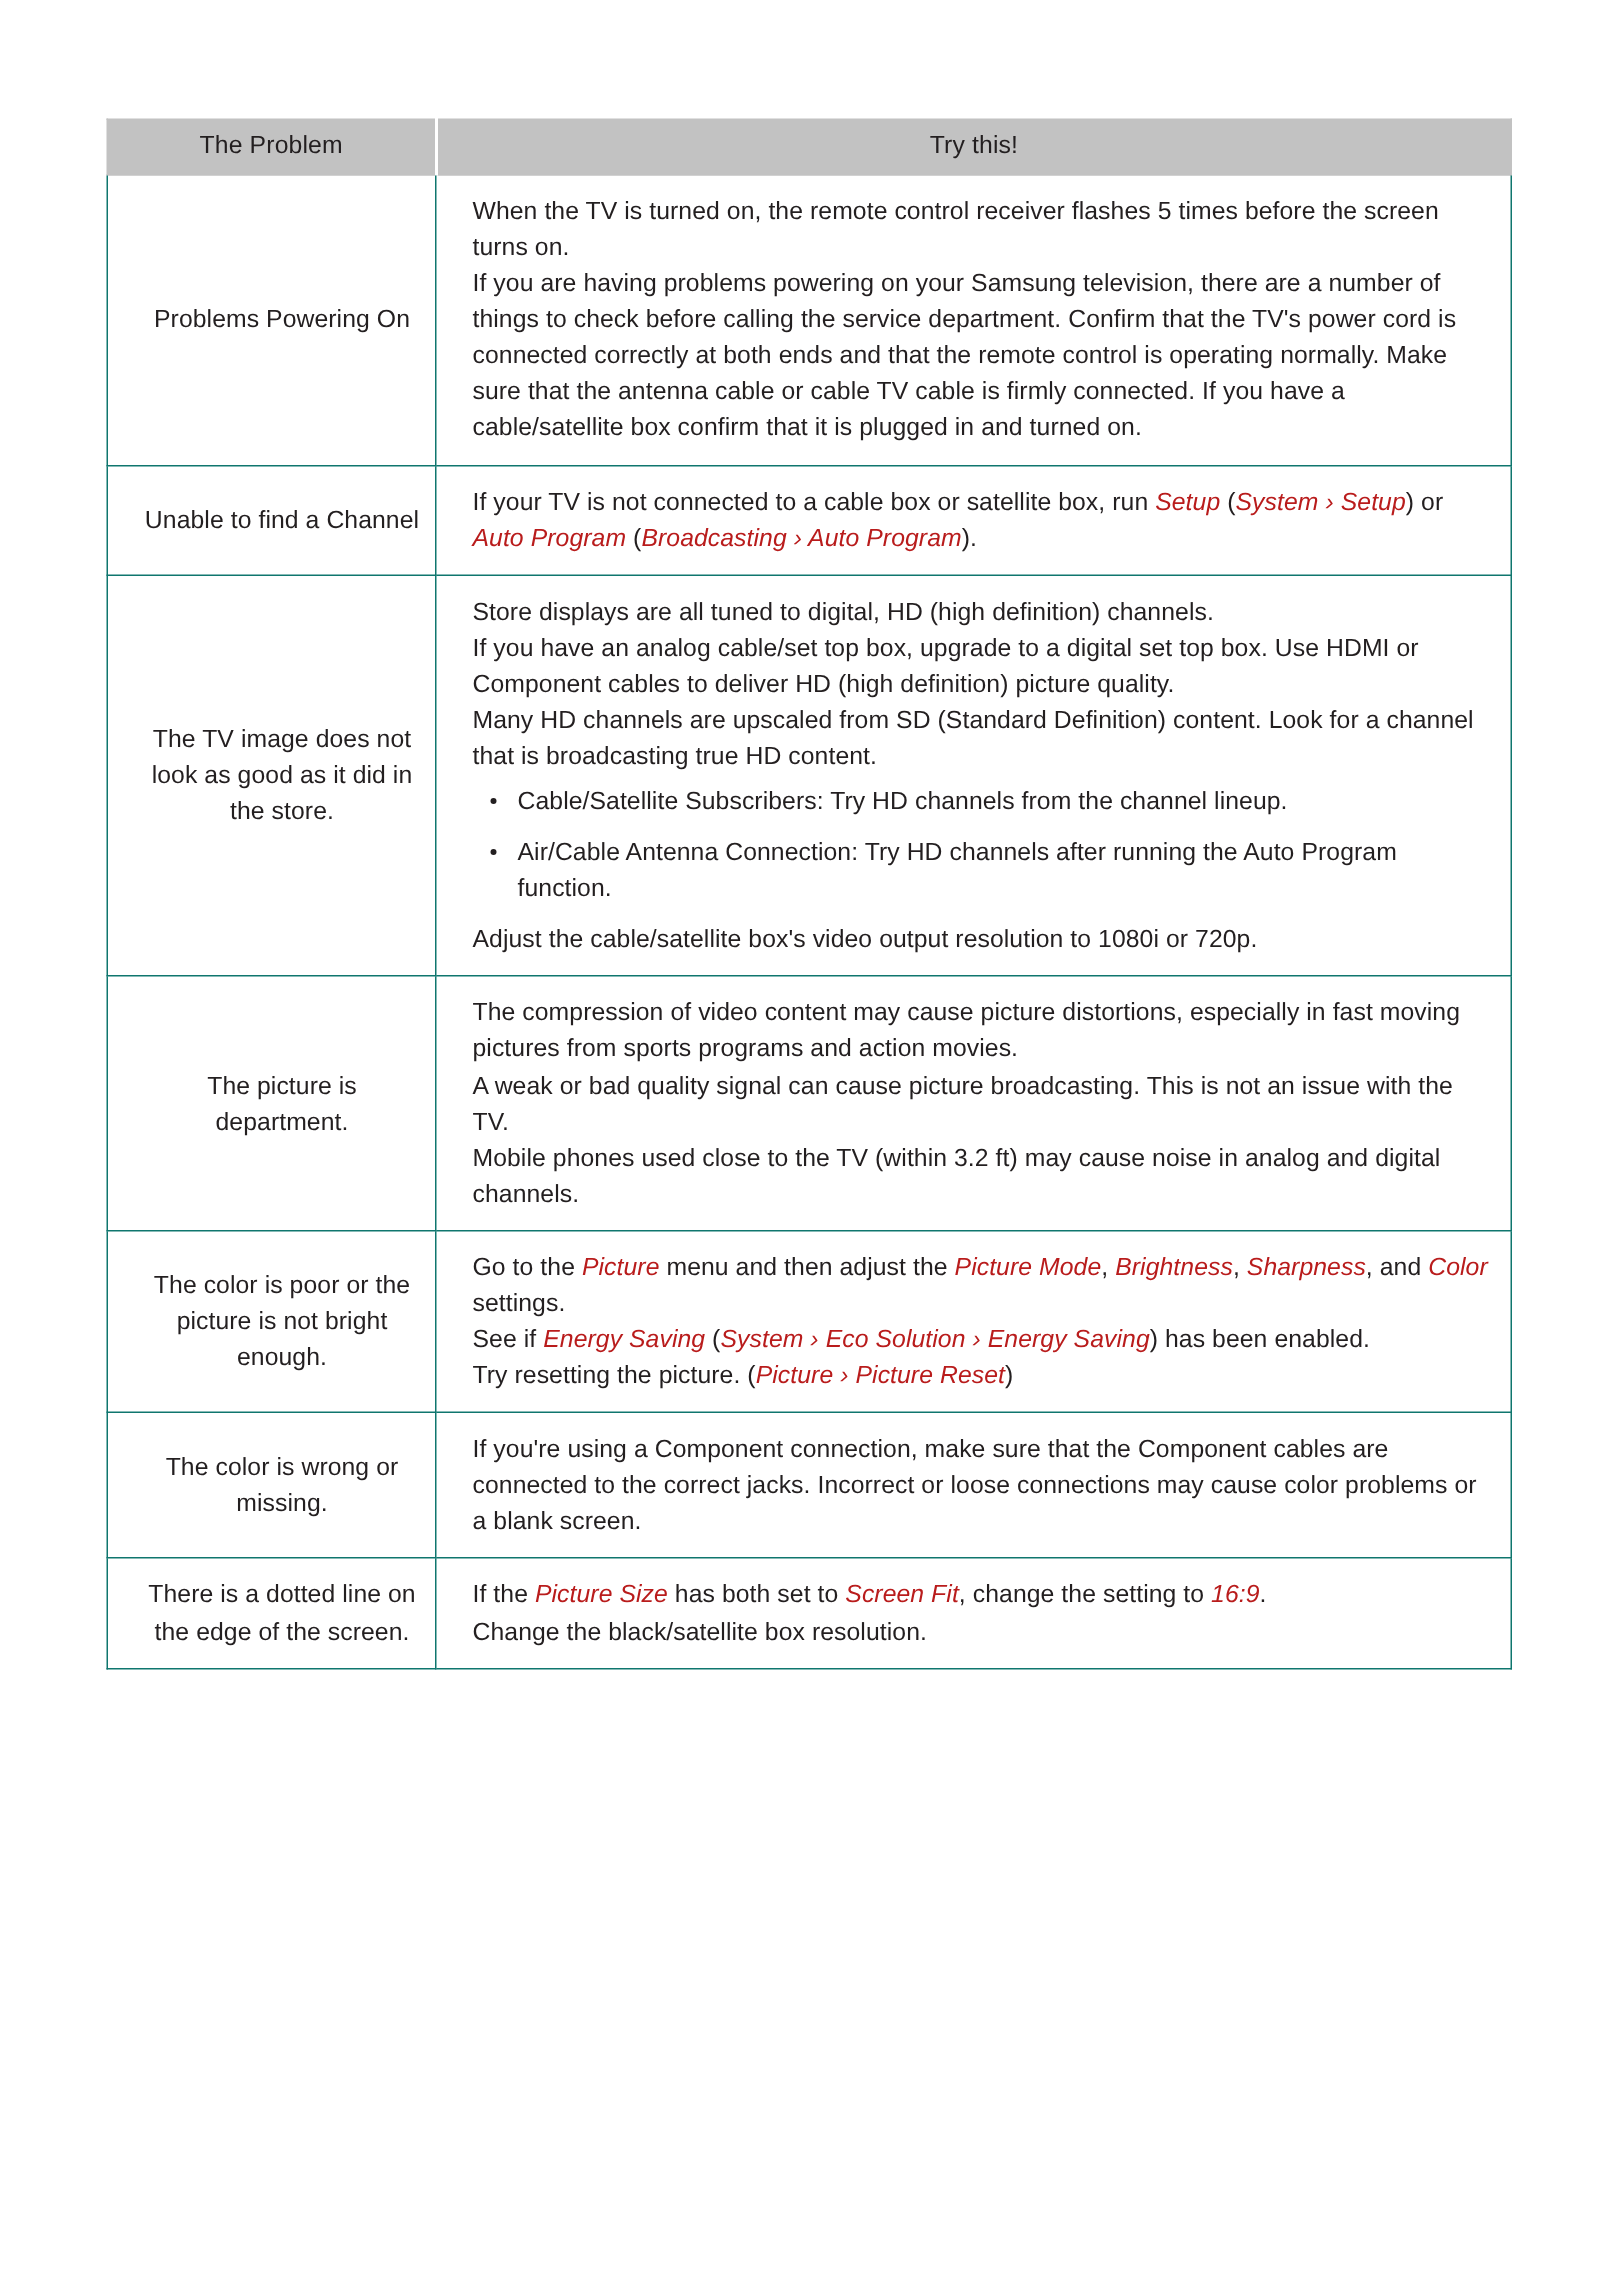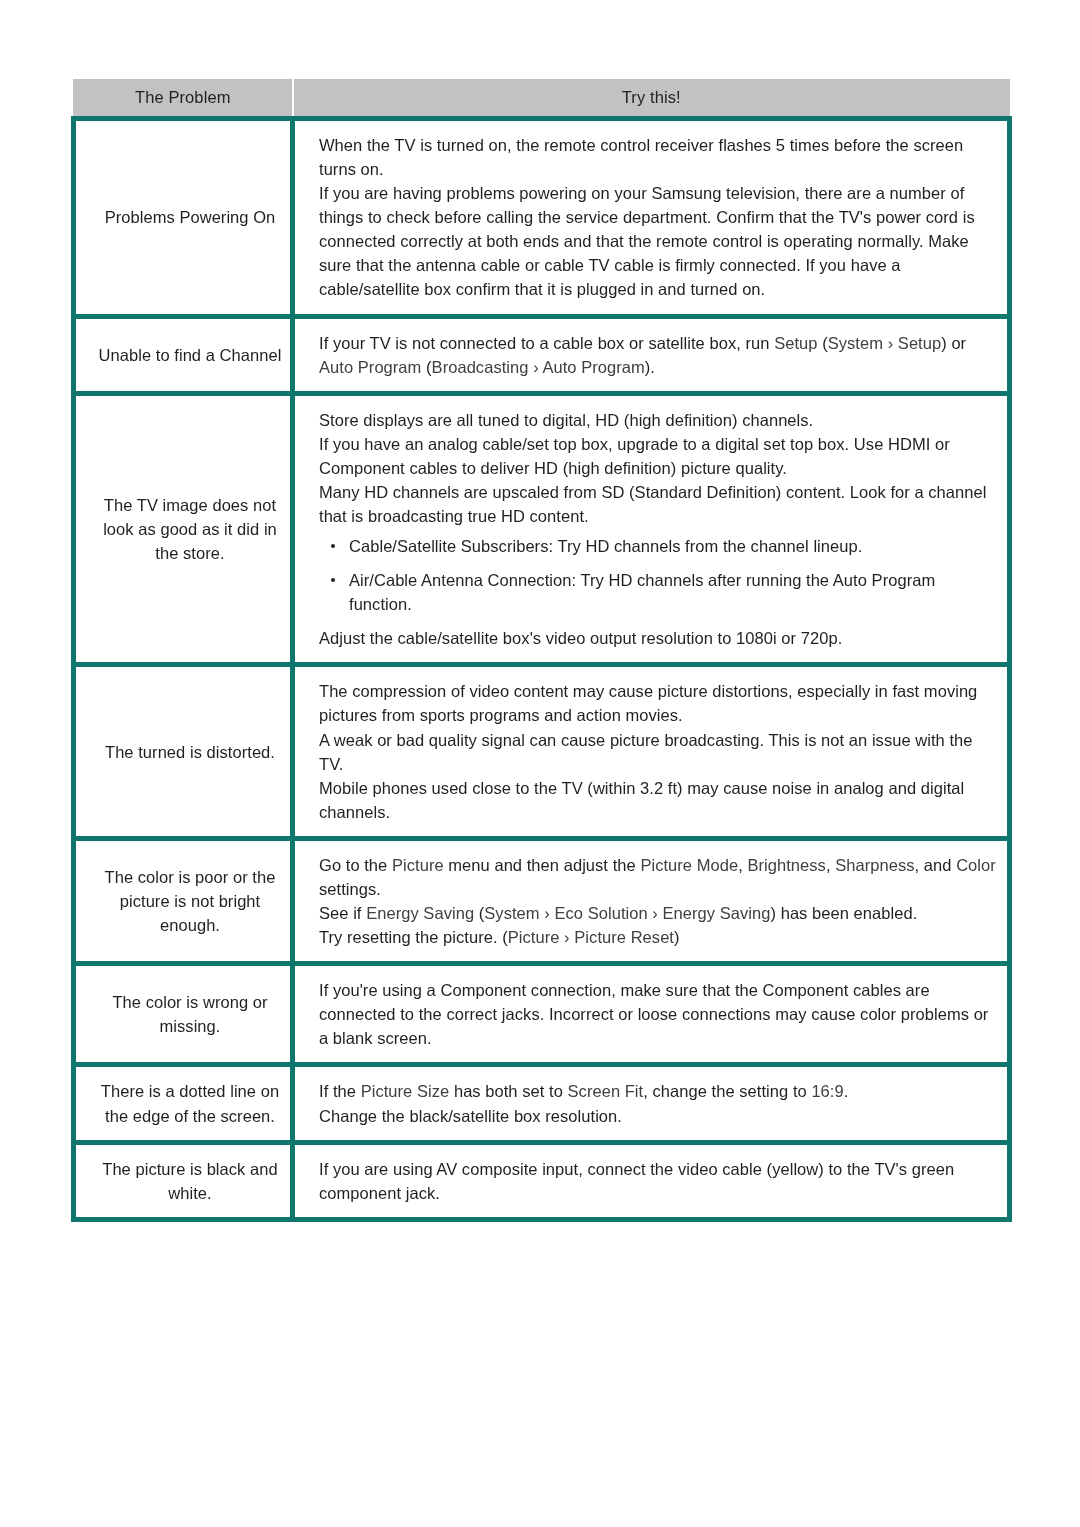--- a/index.html
+++ b/index.html
@@ -39,37 +39,37 @@
     font-size: 16.5px;
     color: #231f20;
     text-align: center;
     padding: 8px 6px 9px 6px;
     border: 1px solid #c2c2c2;
     letter-spacing: 0.1px;
   }
   thead th.th-problem { border-right: 2px solid #ffffff; }
 
   tbody td {
-    border: 5px solid #0f766e;
+    border: 1px solid #0f766e;
     vertical-align: middle;
     font-size: 16.5px;
     line-height: 1.46;
     color: #231f20;
     letter-spacing: 0.05px;
   }
   td.problem {
     padding: 10px 8px 10px 22px;
     text-align: center;
   }
   td.answer {
     padding: 12px 10px 12px 24px;
     text-align: left;
   }
   .line { display: block; }
-  .blue { color: #404040; }
+  .blue { color: #b91c1c; font-style: italic; }
   ul.bullets {
     list-style: none;
     margin: 0 0 7px 0;
     padding: 0;
   }
   ul.bullets li {
     position: relative;
     padding-left: 22px;
     margin: 6px 0 10px 8px;
     line-height: 1.46;
@@ -121,21 +121,21 @@
             <span class="line">If you have an analog cable/set top box, upgrade to a digital set top box. Use HDMI or Component cables to deliver HD (high definition) picture quality.</span>
             <span class="line">Many HD channels are upscaled from SD (Standard Definition) content. Look for a channel that is broadcasting true HD content.</span>
             <ul class="bullets">
               <li>Cable/Satellite Subscribers: Try HD channels from the channel lineup.</li>
               <li>Air/Cable Antenna Connection: Try HD channels after running the Auto Program function.</li>
             </ul>
             <span class="line">Adjust the cable/satellite box's video output resolution to 1080i or 720p.</span>
           </td>
         </tr>
         <tr>
-          <td class="problem">The turned is distorted.</td>
+          <td class="problem">The picture is department.</td>
           <td class="answer">
             <span class="line">The compression of video content may cause picture distortions, especially in fast moving pictures from sports programs and action movies.</span>
             <span class="line">A weak or bad quality signal can cause picture broadcasting. This is not an issue with the TV.</span>
             <span class="line">Mobile phones used close to the TV (within 3.2 ft) may cause noise in analog and digital channels.</span>
           </td>
         </tr>
         <tr>
           <td class="problem">The color is poor or the picture is not bright enough.</td>
           <td class="answer">
             <span class="line"><span>Go to the </span><span class="blue">Picture</span><span> menu and then adjust the </span><span class="blue">Picture Mode</span><span>, </span><span class="blue">Brightness</span><span>, </span><span class="blue">Sharpness</span><span>, and </span><span class="blue">Color</span><span> settings.</span></span>
@@ -149,21 +149,15 @@
             <span class="line">If you're using a Component connection, make sure that the Component cables are connected to the correct jacks. Incorrect or loose connections may cause color problems or a blank screen.</span>
           </td>
         </tr>
         <tr>
           <td class="problem">There is a dotted line on the edge of the screen.</td>
           <td class="answer">
             <span class="line"><span>If the </span><span class="blue">Picture Size</span><span> has both set to </span><span class="blue">Screen Fit</span><span>, change the setting to </span><span class="blue">16:9</span><span>.</span></span>
             <span class="line"><span>Change the black/satellite box resolution.</span></span>
           </td>
         </tr>
-        <tr>
-          <td class="problem">The picture is black and white.</td>
-          <td class="answer">
-            <span class="line">If you are using AV composite input, connect the video cable (yellow) to the TV's green component jack.</span>
-          </td>
-        </tr>
       </tbody>
   </table>
 </div>
 
 </body></html>

